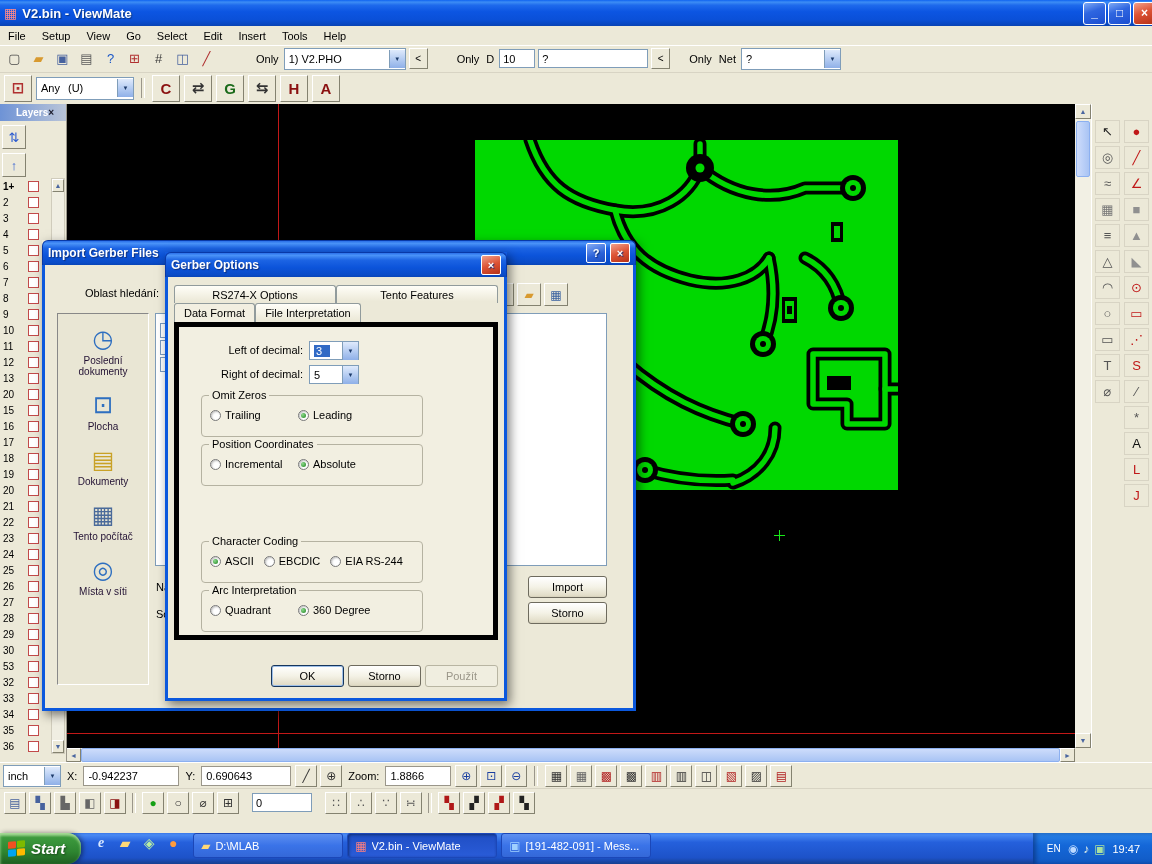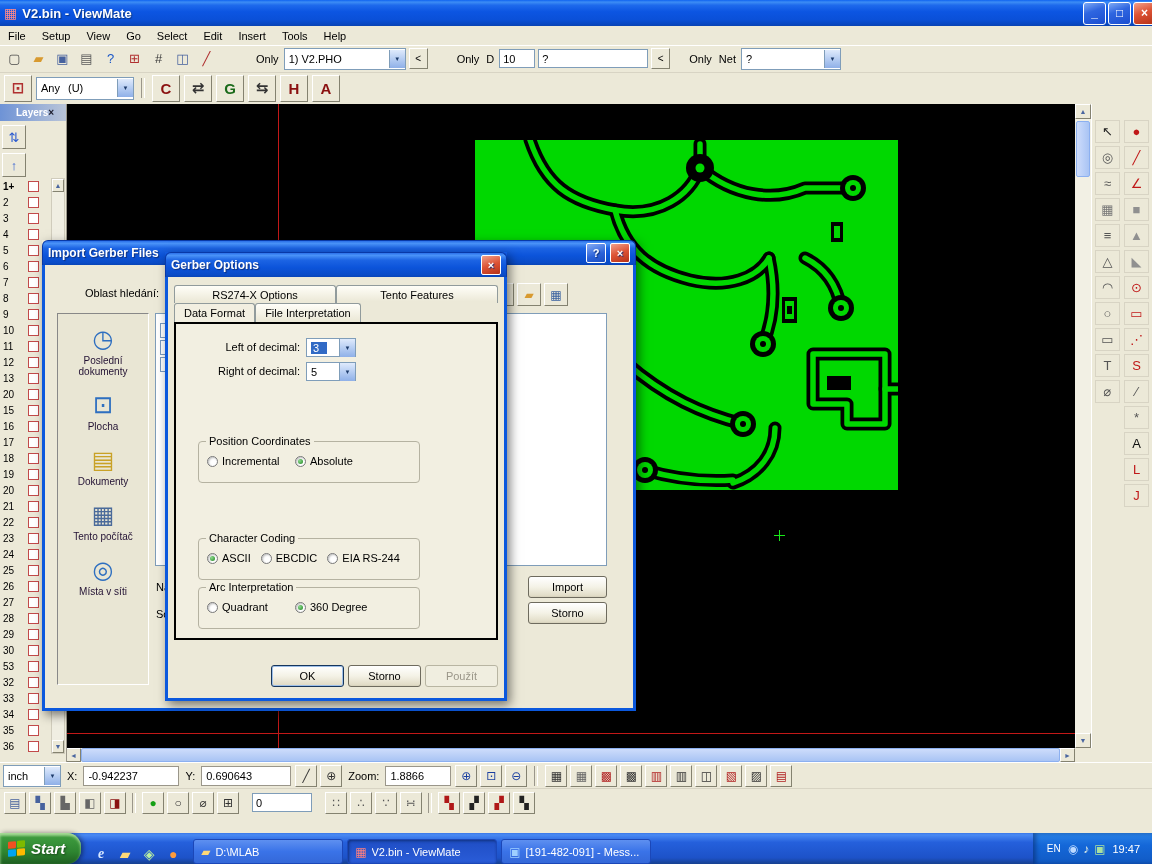--- a/index.html
+++ b/index.html
@@ -91,21 +91,21 @@
 
   
   .statusbar{position:absolute;left:0;top:762px;width:1152px;height:26px;background:#ECE9D8;display:flex;
     align-items:center;gap:4px;padding:0 3px;border-top:1px solid #fff}
   .sfield{height:18px;background:#fff;border:1px solid #9a968a;padding:0 4px;display:flex;align-items:center}
   .sbtn{width:20px;height:20px;font-size:12px}
   .toolbar-bot{position:absolute;left:0;top:788px;width:1152px;height:27px;display:flex;align-items:center;
     gap:3px;padding:0 4px;border-top:1px solid #d8d4c4}
 
   
-  .taskbar{position:absolute;left:0;top:833px;width:1152px;height:31px;z-index:100;display:flex;align-items:flex-end;
+  .taskbar{position:absolute;left:0;top:833px;width:1152px;height:31px;z-index:100;display:flex;align-items:flex-start;
     background:linear-gradient(180deg,#3a77e8 0%,#4a8af3 6%,#2560dc 30%,#1d52c8 80%,#16408f 100%)}
   .start{height:31px;display:flex;align-items:center;gap:6px;padding:0 16px 0 8px;border-radius:0 14px 14px 0;
     background:linear-gradient(180deg,#8cc87c 0%,#3d9a3e 14%,#2e8531 60%,#1e5f21 100%);
     box-shadow:inset 0 2px 3px #a8dc98,2px 0 5px rgba(0,0,0,.45);
     color:#fff;font-weight:bold;font-style:italic;font-size:15px;text-shadow:1px 1px 2px #1a4a1a}
   .winflag{width:17px;height:15px;display:grid;grid-template-columns:1fr 1fr;grid-template-rows:1fr 1fr;gap:1px;transform:skewY(-6deg)}
   .winflag span{border-radius:1px}
   .wf1{background:#f25022}.wf2{background:#7eba00}.wf3{background:#00a4ef}.wf4{background:#ffb900}
   .ql{display:flex;gap:4px;margin:0 10px;align-items:center}
   .qlbtn{width:20px;height:20px;display:flex;align-items:center;justify-content:center;font-size:14px;font-weight:bold}
@@ -159,21 +159,21 @@
   .gerber .dlg-body{height:424px}
   .tabs{position:absolute;left:6px;top:8px;width:324px}
   .tabrow{display:flex}
   .tab{height:18px;padding:0 9px;display:flex;align-items:center;box-sizing:border-box;
     background:linear-gradient(180deg,#fffef8,#ece9d8 90%);border:1px solid #919B9C;border-bottom:none;
     border-radius:3px 3px 0 0;font-size:11px}
   .tabrow.back .tab{flex:1;justify-content:center}
   .tabrow.front .tab{height:19px}
   .tab.active{background:#F2EFE1;position:relative;z-index:3;margin-bottom:-1px}
   .tpanel{position:absolute;left:6px;top:45px;width:324px;height:318px;background:#F2EFE1;
-    border:2px solid #000000;box-sizing:border-box}
+    border:5px solid #000000;box-sizing:border-box}
   .dec-label{position:absolute;left:6px;width:118px;text-align:right}
   .dl1{top:17px}.dl2{top:41px}
   .dec-combo{position:absolute;left:130px;width:50px;height:19px;box-sizing:border-box}
   .dc1{top:14px}.dc2{top:38px}
   .sel{background:#316AC5;color:#fff;padding:0 8px 0 2px}
   .grp{position:absolute;left:22px;width:220px;height:40px;border:1px solid #B5B2A1;border-radius:4px}
   .g1{top:68px}.g2{top:117px}.g3{top:166px}.g4{top:214px}.g5{top:263px}
   .grp-title{position:absolute;left:7px;top:-7px;background:#F2EFE1;padding:0 3px}
   .grp-opts{position:absolute;left:8px;top:13px;display:flex;align-items:center}
   .opt{display:flex;align-items:center;gap:4px;margin-right:10px}
@@ -734,20 +734,34 @@
       <div class="combo dec-combo dc1">
         <span class="sel">3</span>
         <span class="cbtn">▼</span>
       </div>
       <span class="dec-label dl2">Right of decimal:</span>
       <div class="combo dec-combo dc2">
         <span>5</span>
         <span class="cbtn">▼</span>
       </div>
 
+      <div class="grp wide g1">
+        <span class="grp-title">Omit Zeros</span>
+        <div class="grp-opts">
+
+        <label class="opt">
+            <span class="radio"></span>
+            <span class="opt-label">Trailing</span>
+          </label>
+            <label class="opt selected">
+            <span class="radio"></span>
+            <span class="opt-label">Leading</span>
+          </label>
+          </div>
+      </div>
       <div class="grp wide g2">
         <span class="grp-title">Position Coordinates</span>
         <div class="grp-opts">
 
         <label class="opt">
             <span class="radio"></span>
             <span class="opt-label">Incremental</span>
           </label>
             <label class="opt selected">
             <span class="radio"></span>

